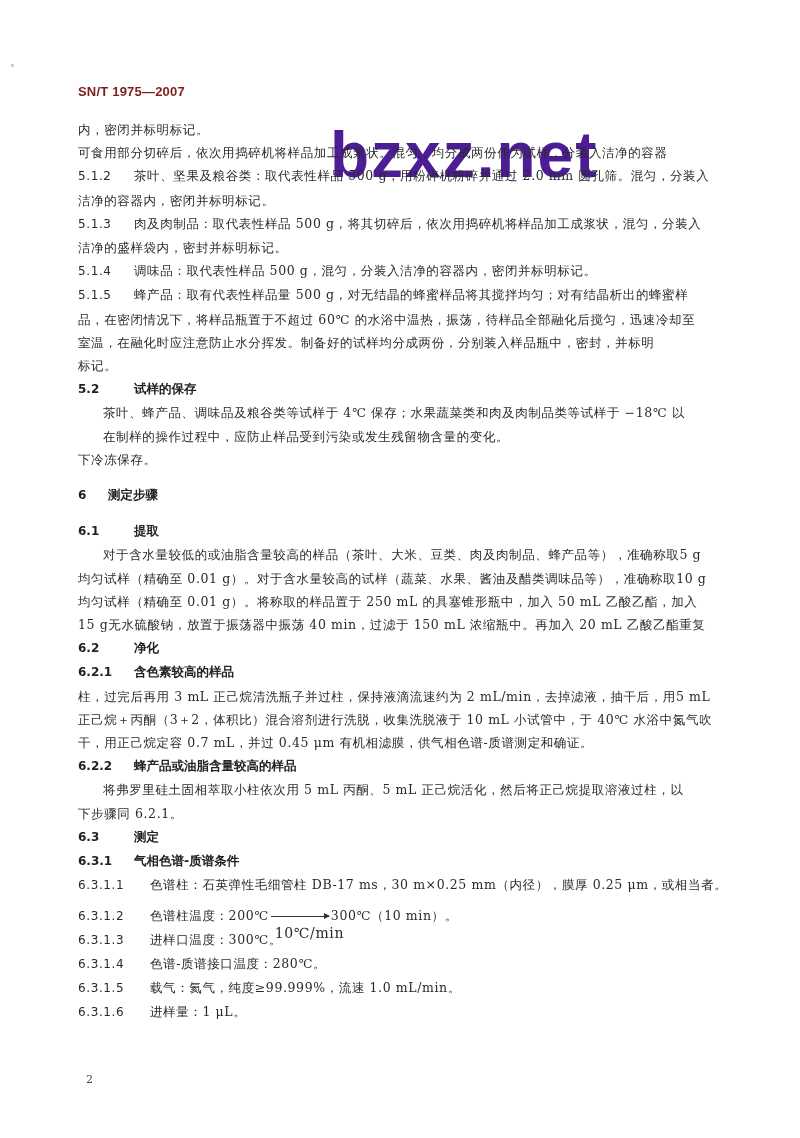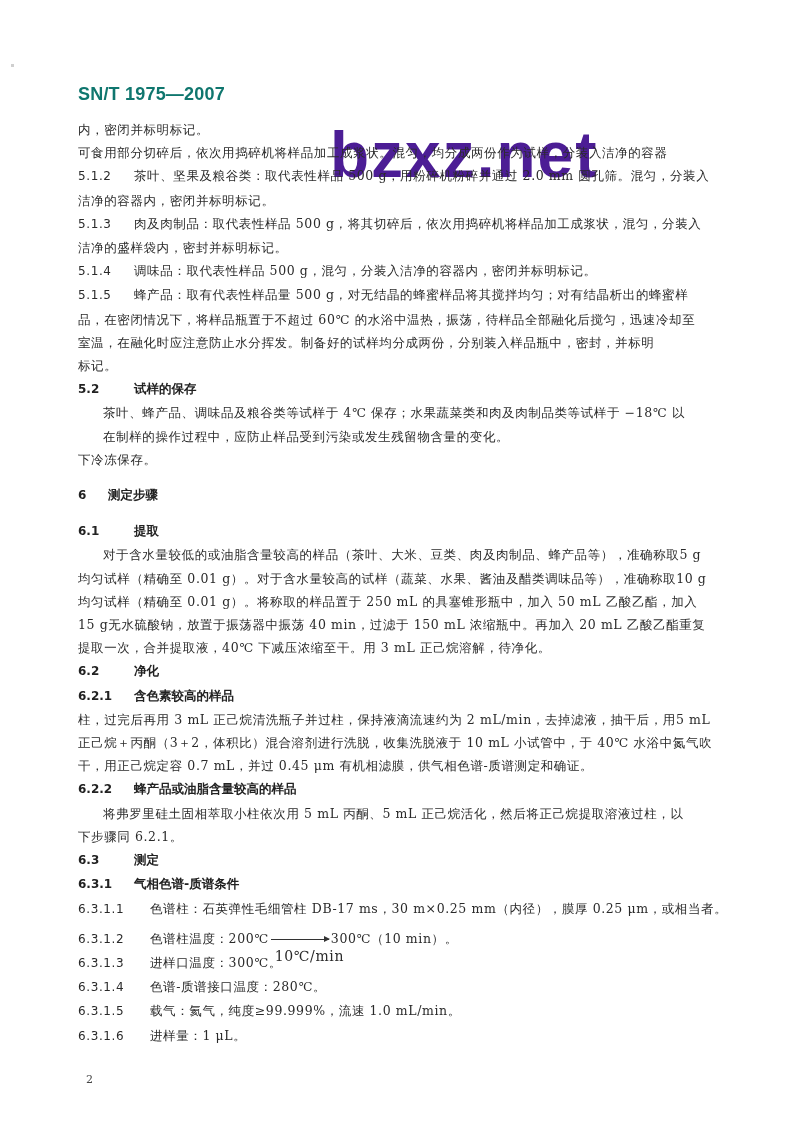--- a/index.html
+++ b/index.html
@@ -5,21 +5,21 @@
   html, body { margin: 0; padding: 0; background: #ffffff; }
   body {
     width: 800px; height: 1138px; position: relative; overflow: hidden;
     font-family: "DejaVu Serif", "Liberation Serif", serif;
     color: #2a2a2a;
   }
   .page { position: absolute; left: 0; top: 0; width: 800px; height: 1138px; }
   .header {
     position: absolute; left: 78px; top: 84px;
     font-family: "Liberation Sans", "DejaVu Sans", sans-serif;
-    font-size: 18px; font-weight: bold; letter-spacing: 0.2px; color: #0f766e;
+    font-size: 13px; font-weight: bold; letter-spacing: 0.2px; color: #7f1d1d;
   }
   .watermark {
     position: absolute; left: 330px; top: 118px;
     font-family: "Liberation Sans", "DejaVu Sans", sans-serif;
     font-size: 64px; font-weight: bold; color: #4c1d95; letter-spacing: 2px;
     z-index: 0; user-select: none;
   }
   .body-text { position: absolute; left: 78px; top: 118px; width: 648px; z-index: 1; }
   .line {
     font-size: 12.5px; line-height: 23.2px; white-space: nowrap; overflow: visible;
@@ -87,21 +87,20 @@
     </div>
     <div class="gap"></div>
 
     <div class="heading">
       <span class="num">6.1</span><span>提取</span>
     </div>
     <div class="line indent">对于含水量较低的或油脂含量较高的样品（茶叶、大米、豆类、肉及肉制品、蜂产品等），准确称取5 g</div>
     <div class="line">均匀试样（精确至 0.01 g）。对于含水量较高的试样（蔬菜、水果、酱油及醋类调味品等），准确称取10 g</div>
     <div class="line">均匀试样（精确至 0.01 g）。将称取的样品置于 250 mL 的具塞锥形瓶中，加入 50 mL 乙酸乙酯，加入</div>
     <div class="line">15 g无水硫酸钠，放置于振荡器中振荡 40 min，过滤于 150 mL 浓缩瓶中。再加入 20 mL 乙酸乙酯重复</div>
-    <div class="line">提取一次，合并提取液，40℃ 下减压浓缩至干。用 3 mL 正己烷溶解，待净化。</div>
 
     <div class="heading">
       <span class="num">6.2</span><span>净化</span>
     </div>
     <div class="heading">
       <span class="num">6.2.1</span><span>含色素较高的样品</span>
     </div>
     <div class="line">柱，过完后再用 3 mL 正己烷清洗瓶子并过柱，保持液滴流速约为 2 mL/min，去掉滤液，抽干后，用5 mL</div>
     <div class="line">正己烷＋丙酮（3＋2，体积比）混合溶剂进行洗脱，收集洗脱液于 10 mL 小试管中，于 40℃ 水浴中氮气吹</div>
     <div class="line">干，用正己烷定容 0.7 mL，并过 0.45 μm 有机相滤膜，供气相色谱-质谱测定和确证。</div>

